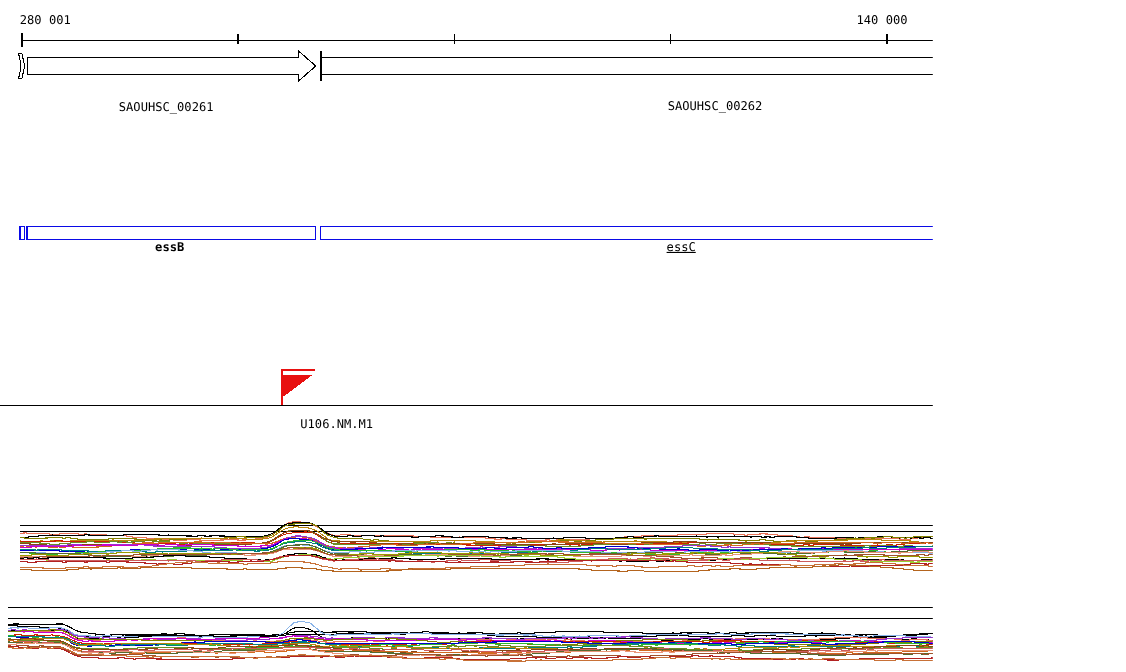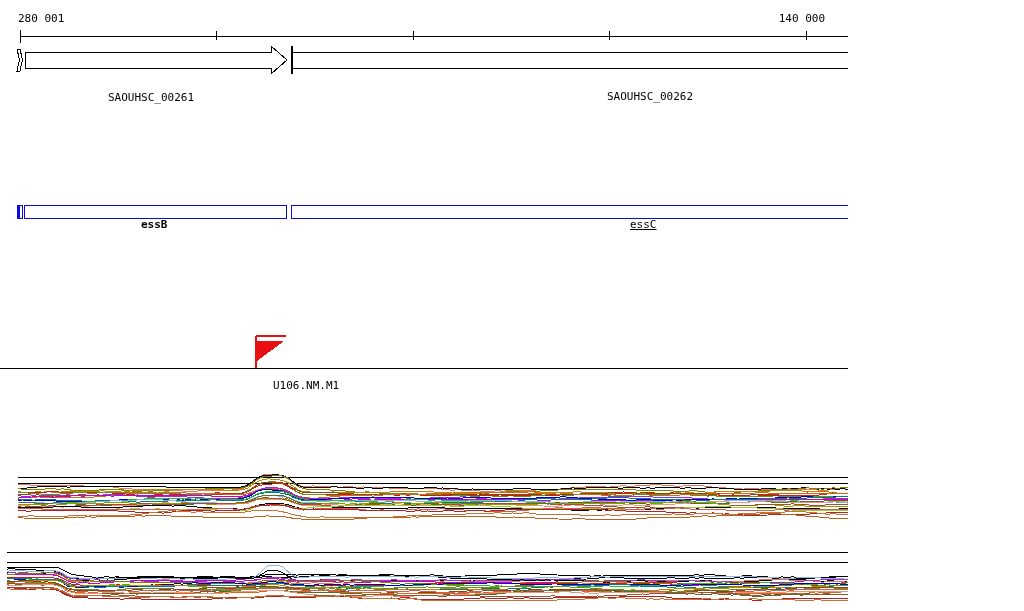--- a/index.html
+++ b/index.html
@@ -105,16 +105,16 @@
       </g>
   </svg>
 
   <div class="lbl" style="left:18px;top:13px;">280 001</div>
   <div class="lbl" style="right:23px;top:13px;">140 000</div>
 
   <div class="lbl" style="left:108px;top:79px;margin-top:13px;">SAOUHSC_00261</div>
   <div class="lbl" style="left:607px;top:91px;">SAOUHSC_00262</div>
 
   <div class="lbl" style="left:141px;top:219px;font-weight:bold;">essB</div>
-  <div class="lbl" style="left:630px;top:219px;text-decoration:underline;">essC</div>
+  <div class="lbl" style="left:606px;top:219px;text-decoration:underline;">essC</div>
 
   <div class="lbl" style="left:273px;top:344px;margin-top:36px;">U106.NM.M1</div>
 </div>
 
 </body></html>

